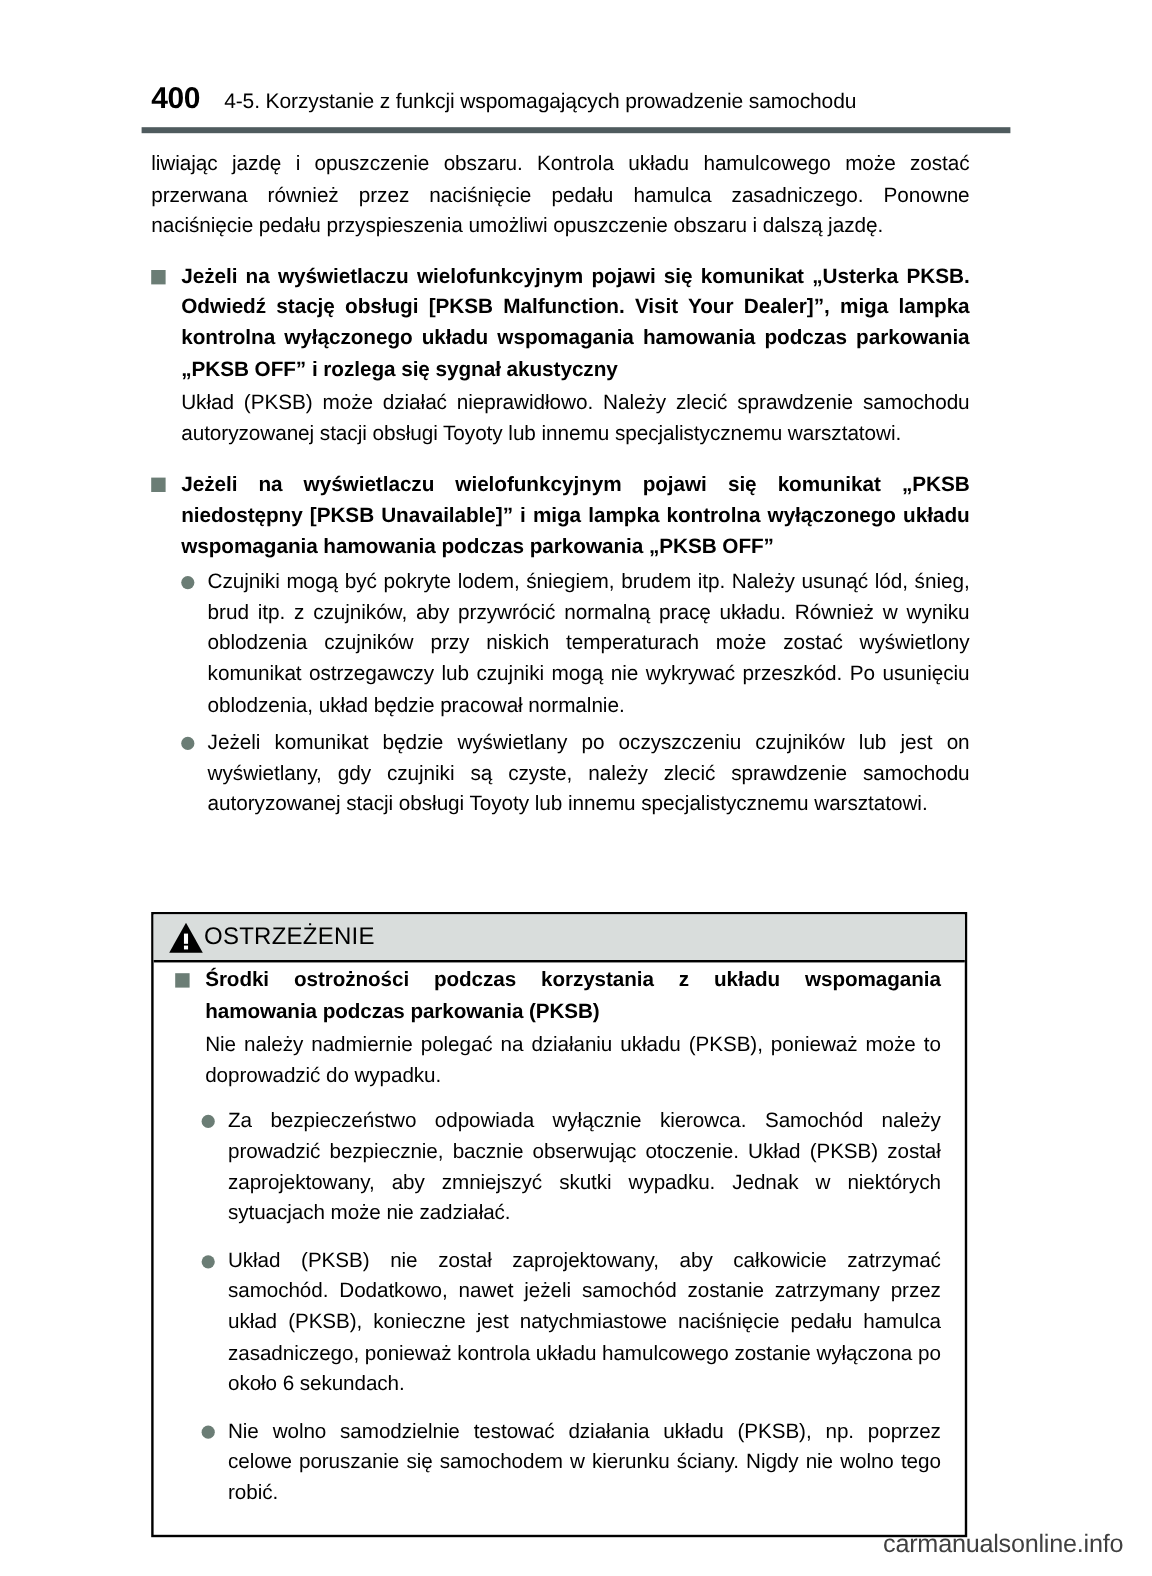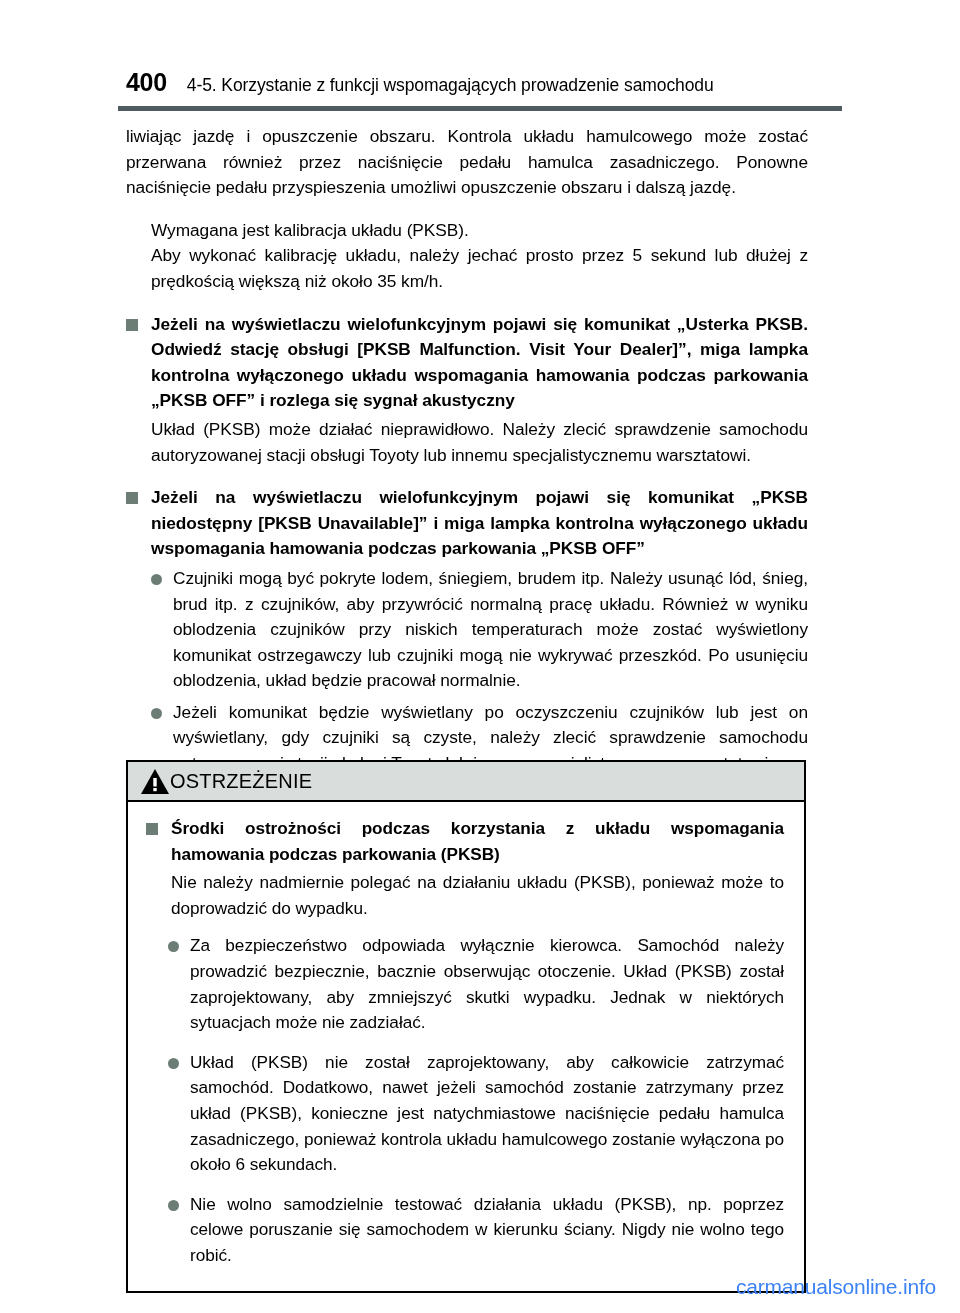--- a/index.html
+++ b/index.html
@@ -147,59 +147,55 @@
     width: 30px;
     height: 27px;
     flex: none;
     display: block;
   }
   .warn-title {
     font-size: 20px;
     letter-spacing: 0.2px;
   }
   .warn-body {
-    padding: 14px 20px 22px 18px;
+    padding: 2px 20px 22px 18px;
   }
   .warn-body .sq-head { font-size: 17.2px; }
   .warn-body p.para { font-size: 17.2px; }
   .warn-body ul.dot-list > li { font-size: 17.2px; }
   .warn-body ul.dot-list { padding-left: 22px; }
   .warn-body ul.dot-list > li { margin-top: 14px; }
   .warn-body ul.dot-list > li:first-child { margin-top: 12px; }
 
   
   .watermark {
     position: absolute;
     right: 24px;
     bottom: 14px;
     font-size: 21px;
-    color: #3b82f6;
+    color: #404040;
     letter-spacing: -0.2px;
   }
 </style>
 </head>
 <body>
 
 <div class="page">
 
   <div class="page-header">
     <span class="page-number">400</span>
     <span class="header-title">4-5. Korzystanie z funkcji wspomagających prowadzenie samochodu</span>
   </div>
   <div class="header-rule"></div>
 
   <div class="content">
 
     <p class="para">liwiając jazdę i opuszczenie obszaru. Kontrola układu hamulcowego może zostać przerwana również przez naciśnięcie pedału hamulca zasadniczego. Ponowne naciśnięcie pedału przyspieszenia umożliwi opuszczenie obszaru i dalszą jazdę.</p>
 
     <div class="section">
-      <div class="body-block">
-        <p class="para nojust">Wymagana jest kalibracja układu (PKSB).</p>
-        <p class="para">Aby wykonać kalibrację układu, należy jechać prosto przez 5 sekund lub dłużej z prędkością większą niż około 35 km/h.</p>
-      </div>
     </div>
 
     <div class="section">
       <div class="sq-head">
         <span>Jeżeli na wyświetlaczu wielofunkcyjnym pojawi się komunikat „Usterka PKSB. Odwiedź stację obsługi [PKSB Malfunction. Visit Your Dealer]”, miga lampka kontrolna wyłączonego układu wspomagania hamowania podczas parkowania „PKSB OFF” i rozlega się sygnał akustyczny</span>
       </div>
       <div class="body-block">
         <p class="para">Układ (PKSB) może działać nieprawidłowo. Należy zlecić sprawdzenie samochodu autoryzowanej stacji obsługi Toyoty lub innemu specjalistycznemu warsztatowi.</p>
       </div>
     </div>

